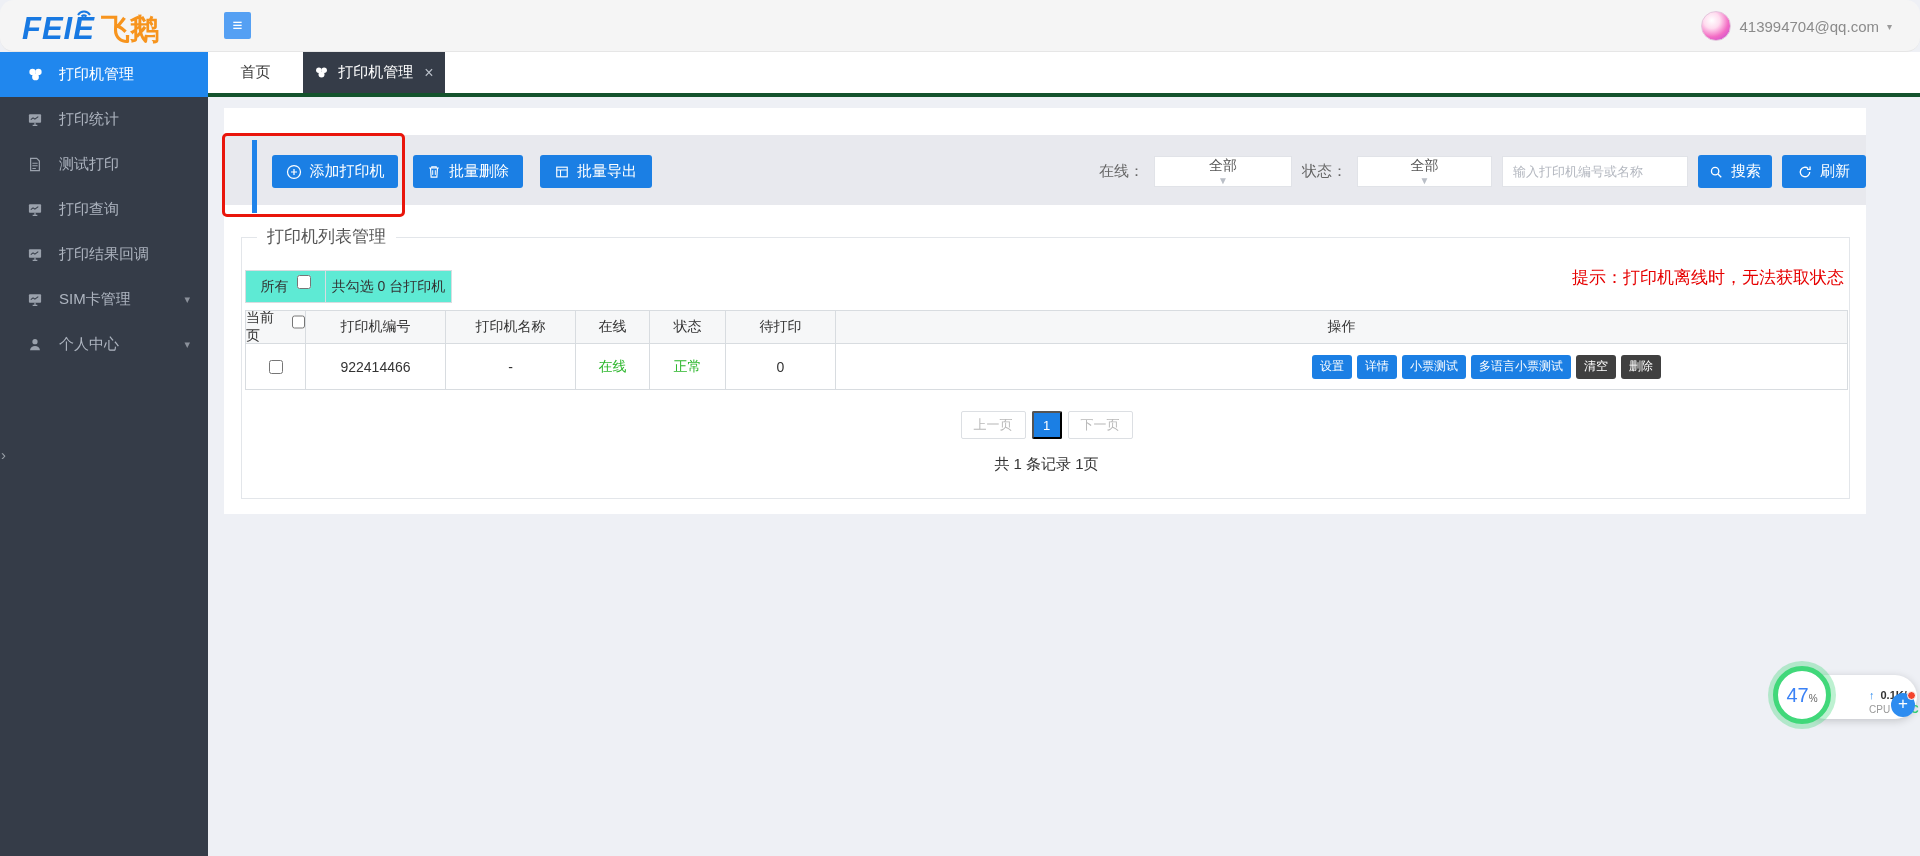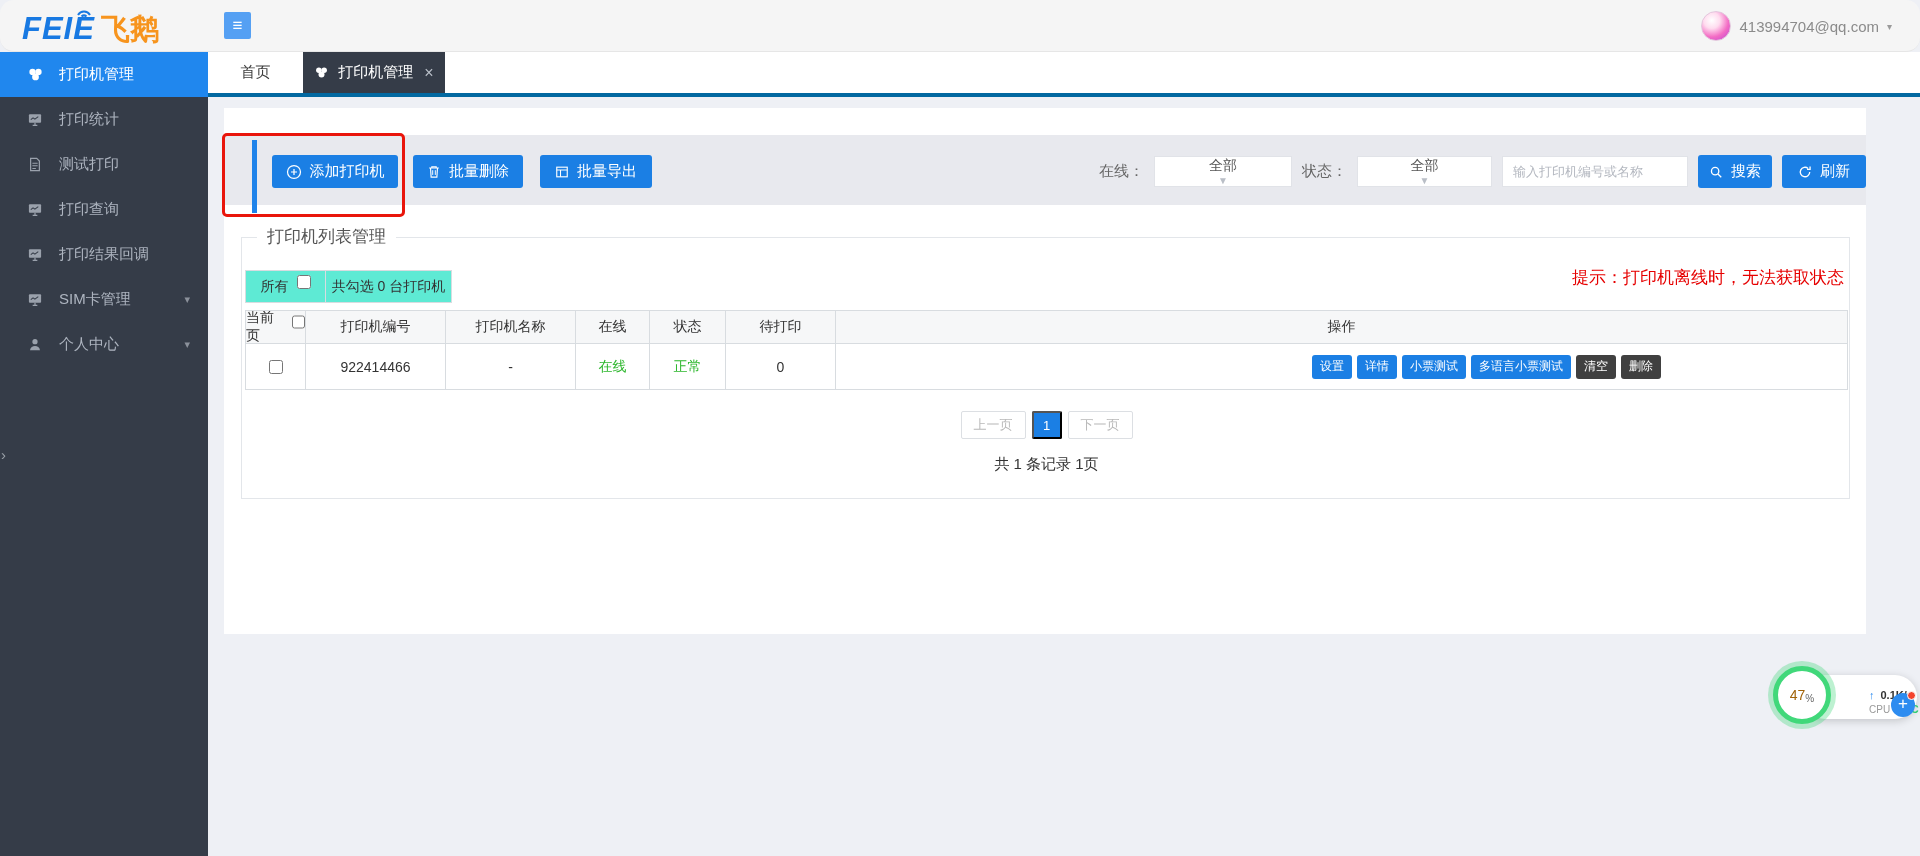--- a/index.html
+++ b/index.html
@@ -22,30 +22,30 @@
   
   .sidebar { position:absolute; left:0; top:52px; width:208px; height:804px; background:#353c48; }
   .side-item { position:relative; height:45px; display:flex; align-items:center; padding-left:26px; gap:15px; color:#aeb5c0; font-size:15px; cursor:pointer; }
   .side-item .si-icon { width:18px; display:flex; justify-content:center; color:#9aa1ac; }
   .side-item.active { background:#2087ee; color:#ffffff; }
   .side-item.active .si-icon { color:#ffffff; }
   .side-caret { position:absolute; right:18px; font-size:11px; color:#8b919b; }
   .edge-chevron { position:absolute; left:1px; top:446px; color:#9aa0a8; font-size:15px; z-index:5; }
 
   
-  .tabbar { position:absolute; left:208px; top:52px; width:1712px; height:45px; background:#ffffff; border-bottom:4px solid #0369a1; display:flex; }
+  .tabbar { position:absolute; left:208px; top:52px; width:1712px; height:45px; background:#ffffff; border-bottom:4px solid #14532d; display:flex; }
   .tab { height:41px; display:flex; align-items:center; justify-content:center; font-size:15px; cursor:pointer; }
   .tab-home { width:95px; color:#3c3c3c; background:#ffffff; }
   .tab-dark { width:142px; background:#353c48; color:#ffffff; gap:9px; }
   .tab-dark .t-icon { color:#ffffff; display:flex; }
   .tab-close { color:#b9bfc8; font-size:16px; margin-left:2px; cursor:pointer; }
 
   
   .content { position:absolute; left:208px; top:97px; width:1712px; height:759px; background:#eef0f5; }
-  .card { position:absolute; left:16px; top:11px; width:1642px; height:526px; background:#ffffff; }
+  .card { position:absolute; left:16px; top:11px; width:1642px; height:406px; background:#ffffff; }
 
   .toolbar-band { position:absolute; left:0; top:27px; width:100%; height:70px; background:#e8e9ee; }
   .accent-bar { position:absolute; left:28px; top:32px; width:5px; height:73px; background:#1f83ea; z-index:2; }
 
   .btn { position:absolute; top:47px; height:33px; border:none; border-radius:3px; background:#1b7fe4; color:#fff; font-size:15px; display:flex; align-items:center; justify-content:center; gap:8px; cursor:pointer; font-family:inherit; }
   .btn-add { left:48px; width:126px; z-index:2; }
   .btn-del { left:189px; width:110px; }
   .btn-exp { left:316px; width:112px; }
 
   .filters { position:absolute; right:0; top:47px; height:33px; display:flex; align-items:center; gap:10px; }
@@ -86,21 +86,21 @@
   .pg-btn { height:28px; padding:0 12px; border:1px solid #dcdfe3; background:#fff; color:#b9b9b9; font-size:13px; display:flex; align-items:center; border-radius:2px; cursor:pointer; }
   .pg-cur { height:28px; width:30px; background:#1b7fe4; color:#fff; font-size:13px; display:flex; align-items:center; justify-content:center; border-radius:2px; cursor:pointer; }
   .pg-summary { position:absolute; left:21px; top:347px; width:1603px; text-align:center; font-size:15px; color:#333; z-index:2; }
 
   .annotation-box { position:absolute; left:14px; top:36px; width:183px; height:84px; border:3px solid #e9150b; border-radius:5px; z-index:30; pointer-events:none; }
 
   
   .monitor { position:absolute; left:1773px; top:666px; width:150px; height:64px; z-index:40; }
   .m-pill { position:absolute; left:30px; top:9px; width:114px; height:44px; background:#ffffff; border-radius:22px; box-shadow:0 2px 8px rgba(0,0,0,0.18); }
   .m-circle { position:absolute; left:0; top:0; width:58px; height:58px; border-radius:50%; background:#ffffff; border:5px solid #41d87a; box-shadow:0 0 0 5px rgba(65,216,122,0.35); display:flex; align-items:center; justify-content:center; z-index:2; cursor:pointer; }
-  .m-pct { font-size:14px; color:#a16207; }
+  .m-pct { font-size:20px; color:#3b82f6; }
   .m-unit { font-size:10px; color:#666; margin-top:7px; }
   .m-lines { position:absolute; left:66px; top:14px; width:56px; }
   .m-line1 { display:flex; align-items:center; gap:6px; font-size:11px; color:#333; font-weight:bold; }
   .m-up { color:#2d8cf0; font-weight:bold; }
   .m-line2 { display:flex; align-items:center; gap:4px; font-size:11px; margin-top:2px; }
   .m-cpu { color:#999; font-size:10px; }
   .m-temp { color:#2ecc71; font-weight:bold; }
   .m-plus { position:absolute; right:2px; top:18px; width:24px; height:24px; border-radius:50%; background:#2d8cf0; color:#fff; font-size:17px; line-height:22px; text-align:center; cursor:pointer; }
   .m-dot { position:absolute; right:1px; top:16px; width:9px; height:9px; border-radius:50%; background:#f4442e; border:1px solid #fff; }
 </style>

